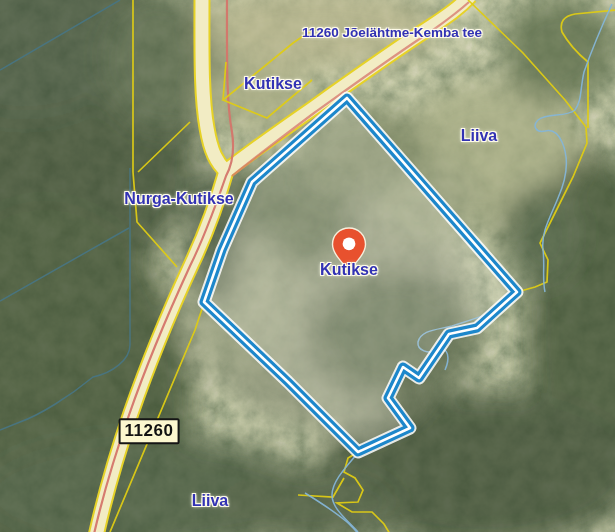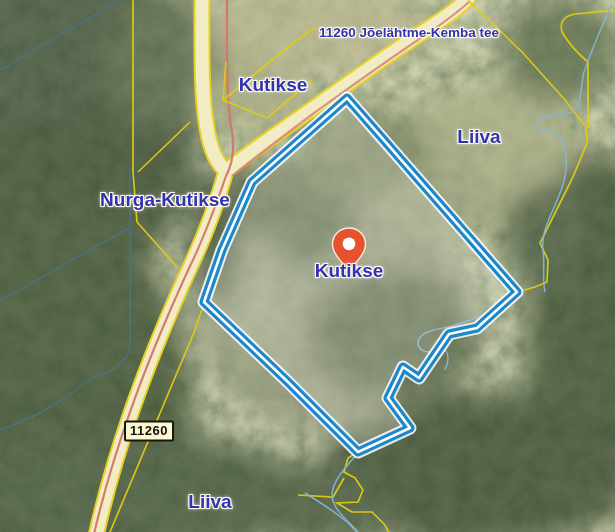--- a/index.html
+++ b/index.html
@@ -4,31 +4,31 @@
 <style>
   html,body{margin:0;padding:0;background:#222;}
   #map-viewport{
     position:relative;width:615px;height:532px;overflow:hidden;
     font-family:"Liberation Sans",sans-serif;cursor:grab;
   }
   #map-viewport svg.base{position:absolute;left:0;top:0;}
   .map-label{
     position:absolute;transform:translate(-50%,-50%);
     color:var(--label-navy,#3232b4);
-    font-weight:700;font-size:19px;line-height:1;white-space:nowrap;
+    font-weight:700;font-size:16px;line-height:1;white-space:nowrap;
     text-shadow:-1px -1px 0 #fffceb,1px -1px 0 #fffceb,-1px 1px 0 #fffceb,
                  1px 1px 0 #fffceb,0 0 3px #fffceb,0 0 4px #fffceb;
     pointer-events:none;
   }
   .road-name{font-size:13.5px;}
   .shield{
     position:absolute;transform:translate(-50%,-50%);
     background:var(--shield-bg,#fcf7cf);
     border:2px solid #151515;border-radius:2px;
-    color:#111;font-weight:700;font-size:13px;letter-spacing:.5px;
+    color:#111;font-weight:700;font-size:17px;letter-spacing:.5px;
     padding:1px 4px;line-height:1.15;
   }
   .marker{position:absolute;width:36px;height:47px;}
 </style>
 </head>
 <body>
 
 <div id="map-viewport">
 
   <svg class="base" width="615" height="532" viewBox="0 0 615 532">
@@ -116,28 +116,28 @@
     </g>
 
     <g stroke-linejoin="round">
       <polygon points="347,98 517,292 508,300 477,328 449,334 419,378 403,367 388,398 410,428 358,452 288,382 204,302 222,250 252,182" fill="rgba(245,243,232,0.20)" stroke="none"></polygon>
       <polygon points="347,98 517,292 508,300 477,328 449,334 419,378 403,367 388,398 410,428 358,452 288,382 204,302 222,250 252,182" fill="none" stroke-width="13" opacity="0.85" style="stroke:var(--parcel-casing-white)"></polygon>
       <polygon points="347,98 517,292 508,300 477,328 449,334 419,378 403,367 388,398 410,428 358,452 288,382 204,302 222,250 252,182" fill="none" stroke-width="9" style="stroke:var(--parcel-blue)"></polygon>
       <polygon points="347,98 517,292 508,300 477,328 449,334 419,378 403,367 388,398 410,428 358,452 288,382 204,302 222,250 252,182" fill="none" stroke-width="2.6" style="stroke:var(--parcel-casing-white)"></polygon>
     </g>
   </svg>
 
-  <div class="map-label road-name" style="left:392px;top:33px;margin-left:17px;">11260 Jõelähtme-Kemba tee</div>
+  <div class="map-label road-name" style="left:392px;top:33px;">11260 Jõelähtme-Kemba tee</div>
 
 
   <div class="map-label" style="left:273px;top:84px;">Kutikse</div>
 
   <div class="map-label" style="left:479px;top:136px;">Liiva</div>
 
-  <div class="map-label" style="left:165px;top:199px;">Nurga-Kutikse</div>
+  <div class="map-label" style="left:179px;top:199px;">Nurga-Kutikse</div>
 
   <div class="map-label" style="left:210px;top:501px;">Liiva</div>
 
   <div class="shield" style="left:149px;top:431px;">11260</div>
 
   <svg class="marker" style="left:331px;top:227px;" viewBox="0 0 36 47">
     <path d="M18,1 C8.6,1 1.5,8.2 1.5,17.3 C1.5,23.8 5,28.5 9.4,33.6 C12.9,37.7 16,41.9 18,46 C20,41.9 23.1,37.7 26.6,33.6 C31,28.5 34.5,23.8 34.5,17.3 C34.5,8.2 27.4,1 18,1 Z" style="fill:var(--marker-orange)" stroke="#f5efdc" stroke-width="1.4"></path>
     <circle cx="18" cy="16.8" r="6.4" fill="#ffffff"></circle>
   </svg>
 

